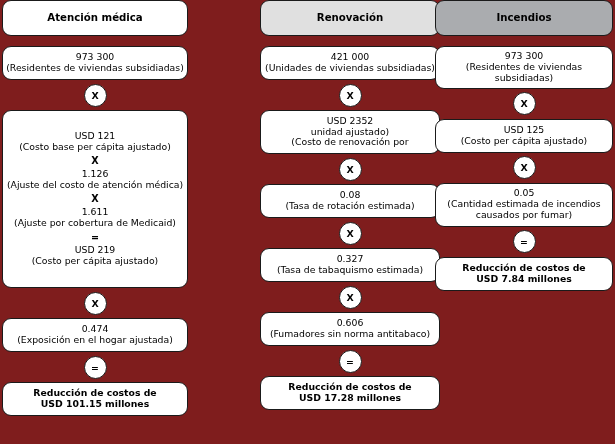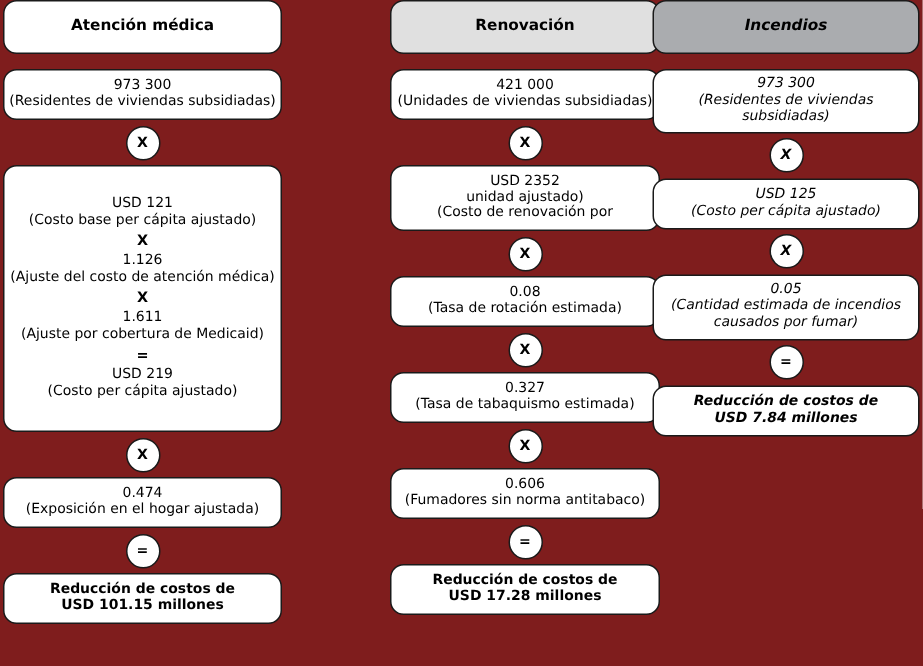--- a/index.html
+++ b/index.html
@@ -21,21 +21,21 @@
   }
   .column {
     position: absolute;
     top: 0;
     display: flex;
     flex-direction: column;
     align-items: center;
   }
   .col-1 { left: 2px;   width: 186px; }
   .col-2 { left: 221px; width: 180px; margin-left: 39px; }
-  .col-3 { left: 435px; width: 178px; font-style: italic; }
+  .col-3 { left: 435px; width: 178px; }
 
   .node {
     box-sizing: border-box;
     width: 100%;
     border: 1.3px solid #1a1a1a;
     border-radius: 9px;
     background: #ffffff;
     display: flex;
     align-items: center;
     justify-content: center;

